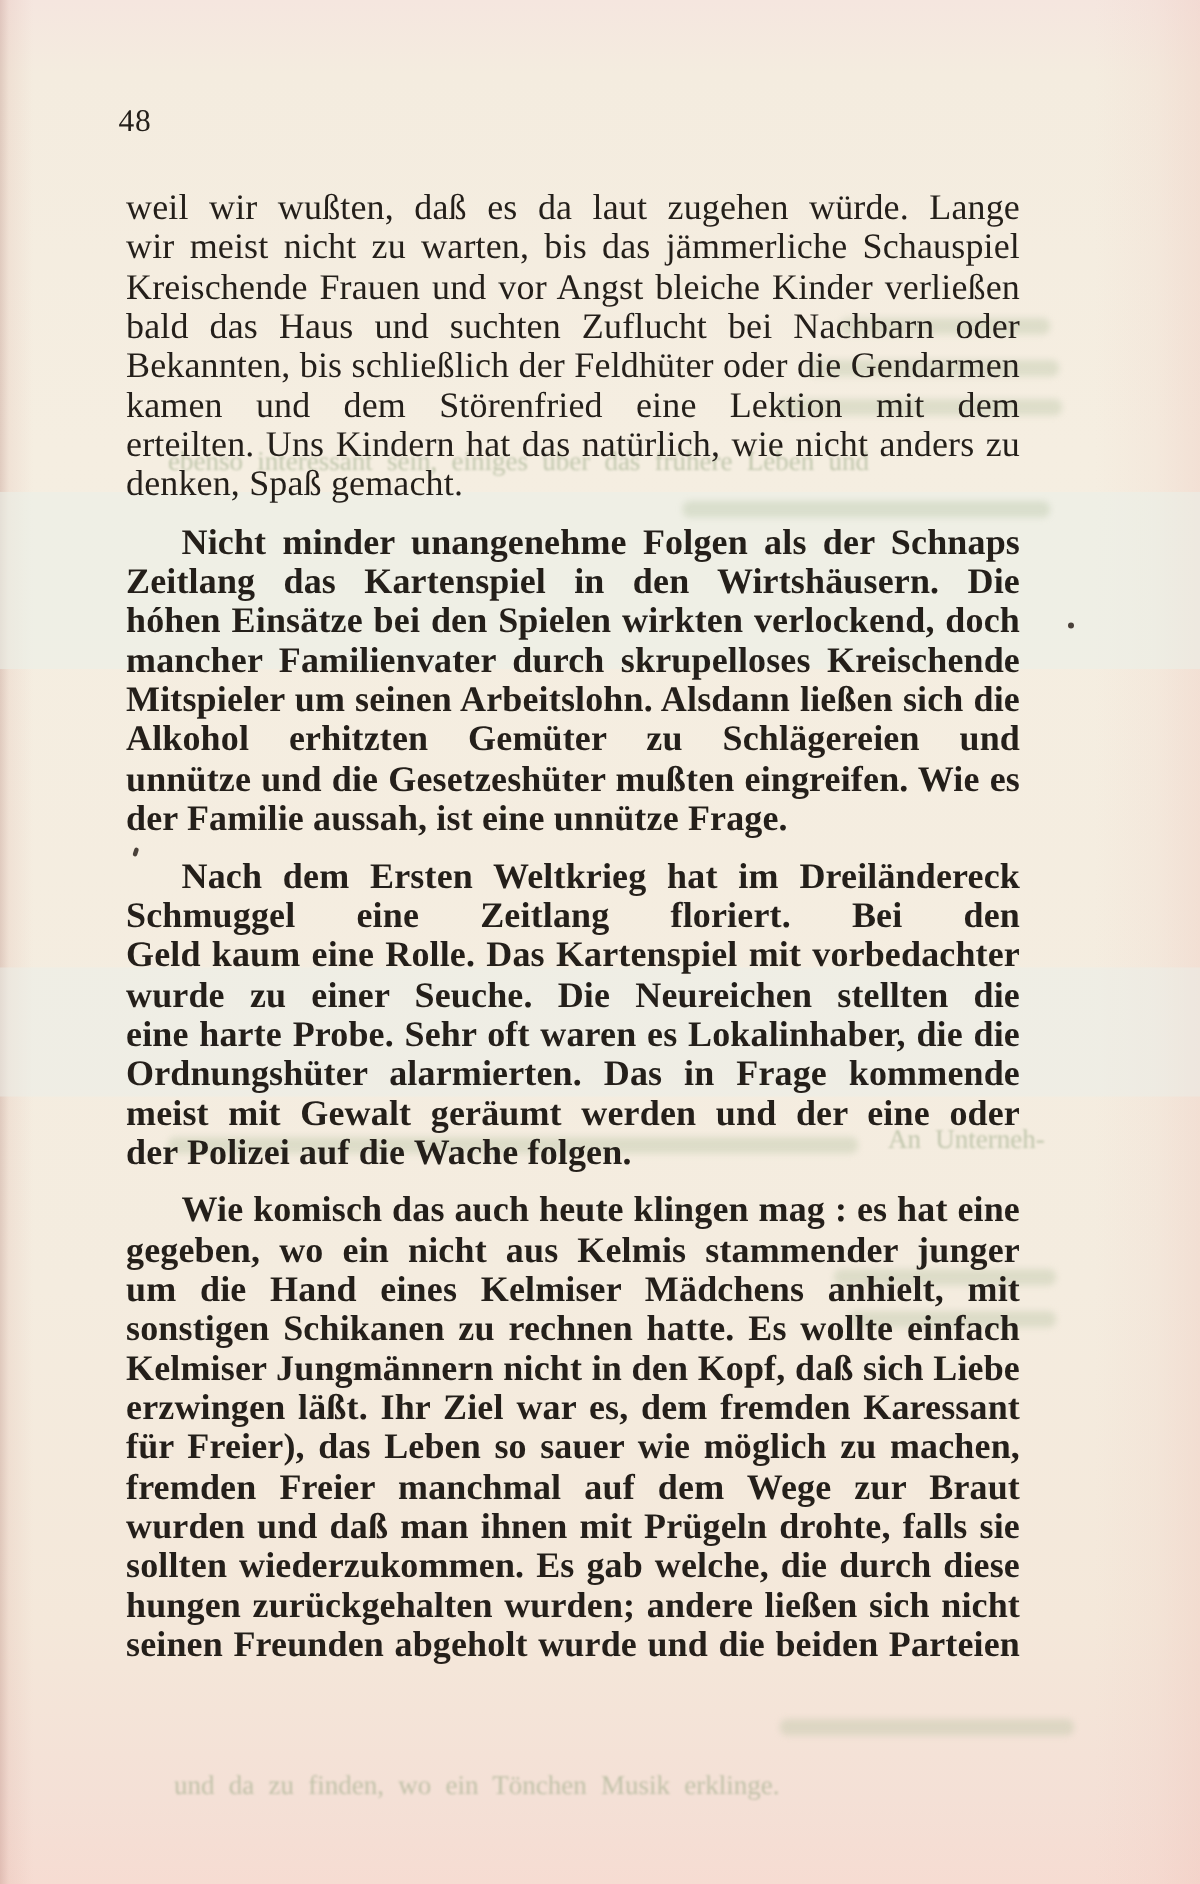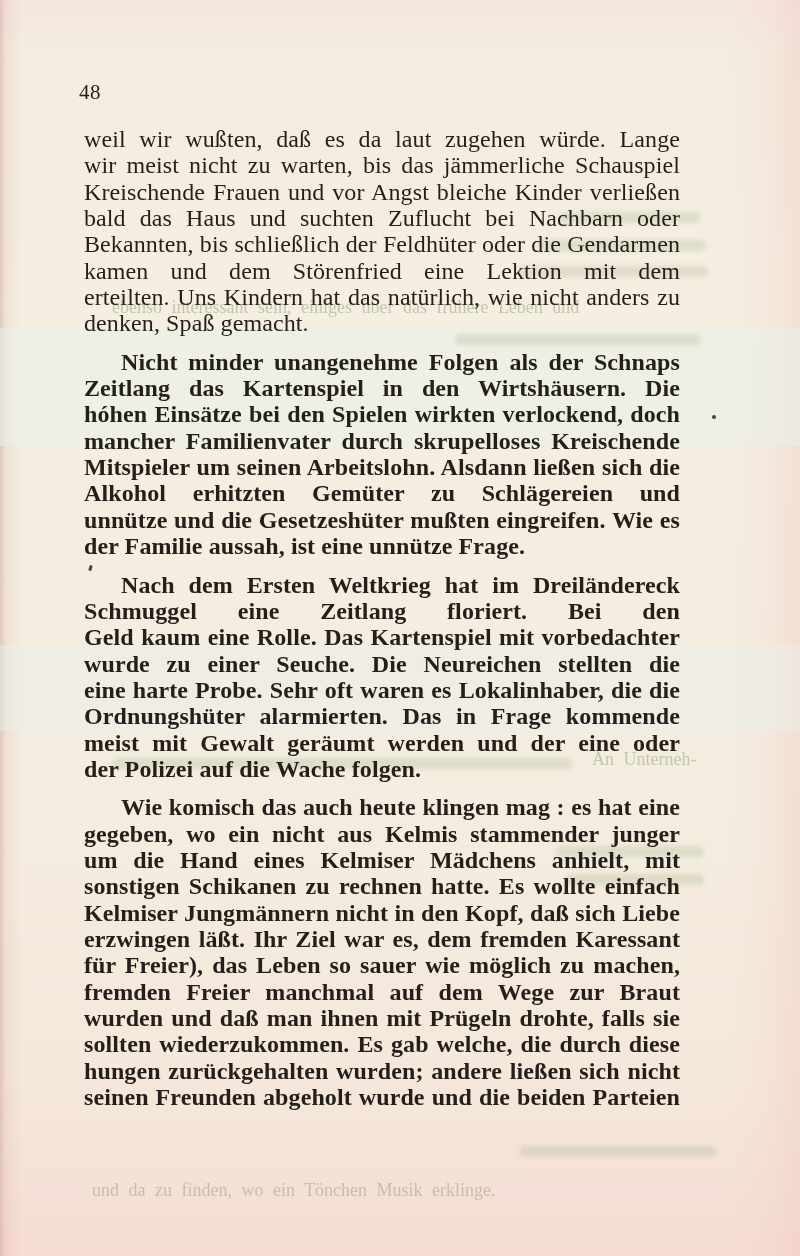--- a/index.html
+++ b/index.html
@@ -20,21 +20,21 @@
       linear-gradient(180deg, #f5e6df 0px, #f4ecdf 50px, #f5eee1 300px, #f4ecdf 860px, #f4e8da 1080px, #f4e0d6 1200px, #f6dcd2 1256px);
     color: #241f1a;
   }
   
   .band { position: absolute; left: 0; right: 0; pointer-events: none; }
   .band.b1 { top: 328px; height: 118px; background: rgba(233,240,234,0.55); }
   .band.b2 { top: 645px; height: 86px;  background: rgba(233,240,234,0.45); }
 
   .page-number {
     position: absolute;
-    top: 80px;
+    top: 68px;
     left: 79px;
     font-size: 21px;
     letter-spacing: 0.5px;
   }
 
   .body-text {
     position: absolute;
     top: 126px;
     left: 84px;
     width: 596px;
@@ -90,21 +90,21 @@
     <div class="smudge" style="top:212px; left:560px; width:140px;"></div>
     <div class="smudge" style="top:240px; left:538px; width:168px;"></div>
     <div class="smudge" style="top:266px; left:518px; width:190px;"></div>
     <div class="smudge" style="top:334px; left:455px; width:245px;"></div>
     <div class="smudge" style="top:758px; left:112px; width:460px;"></div>
     <div class="smudge" style="top:846px; left:556px; width:148px;"></div>
     <div class="smudge" style="top:874px; left:566px; width:138px;"></div>
     <div class="smudge" style="top:1146px; left:520px; width:196px;"></div>
   <div class="ghost" style="top: 297px; left: 112px;">ebenso interessant sein, einiges über das frühere Leben und</div>
       <div class="ghost" style="top: 749px; left: 592px;">An Unterneh-</div>
-      <div class="ghost" style="top: 1180px; left: 92px;">und da zu finden, wo ein Tönchen Musik erklinge.</div>
+      <div class="ghost" style="top: 1180px; left: 116px;">und da zu finden, wo ein Tönchen Musik erklinge.</div>
     </div>
 
   <div class="page-number">48</div>
 
   <div class="body-text">
       <div class="para">
         <div class="line">weil wir wußten, daß es da laut zugehen würde. Lange brauchten</div>
         <div class="line">wir meist nicht zu warten, bis das jämmerliche Schauspiel begann.</div>
         <div class="line">Kreischende Frauen und vor Angst bleiche Kinder verließen recht</div>
         <div class="line">bald das Haus und suchten Zuflucht bei Nachbarn oder sonstigen</div>

